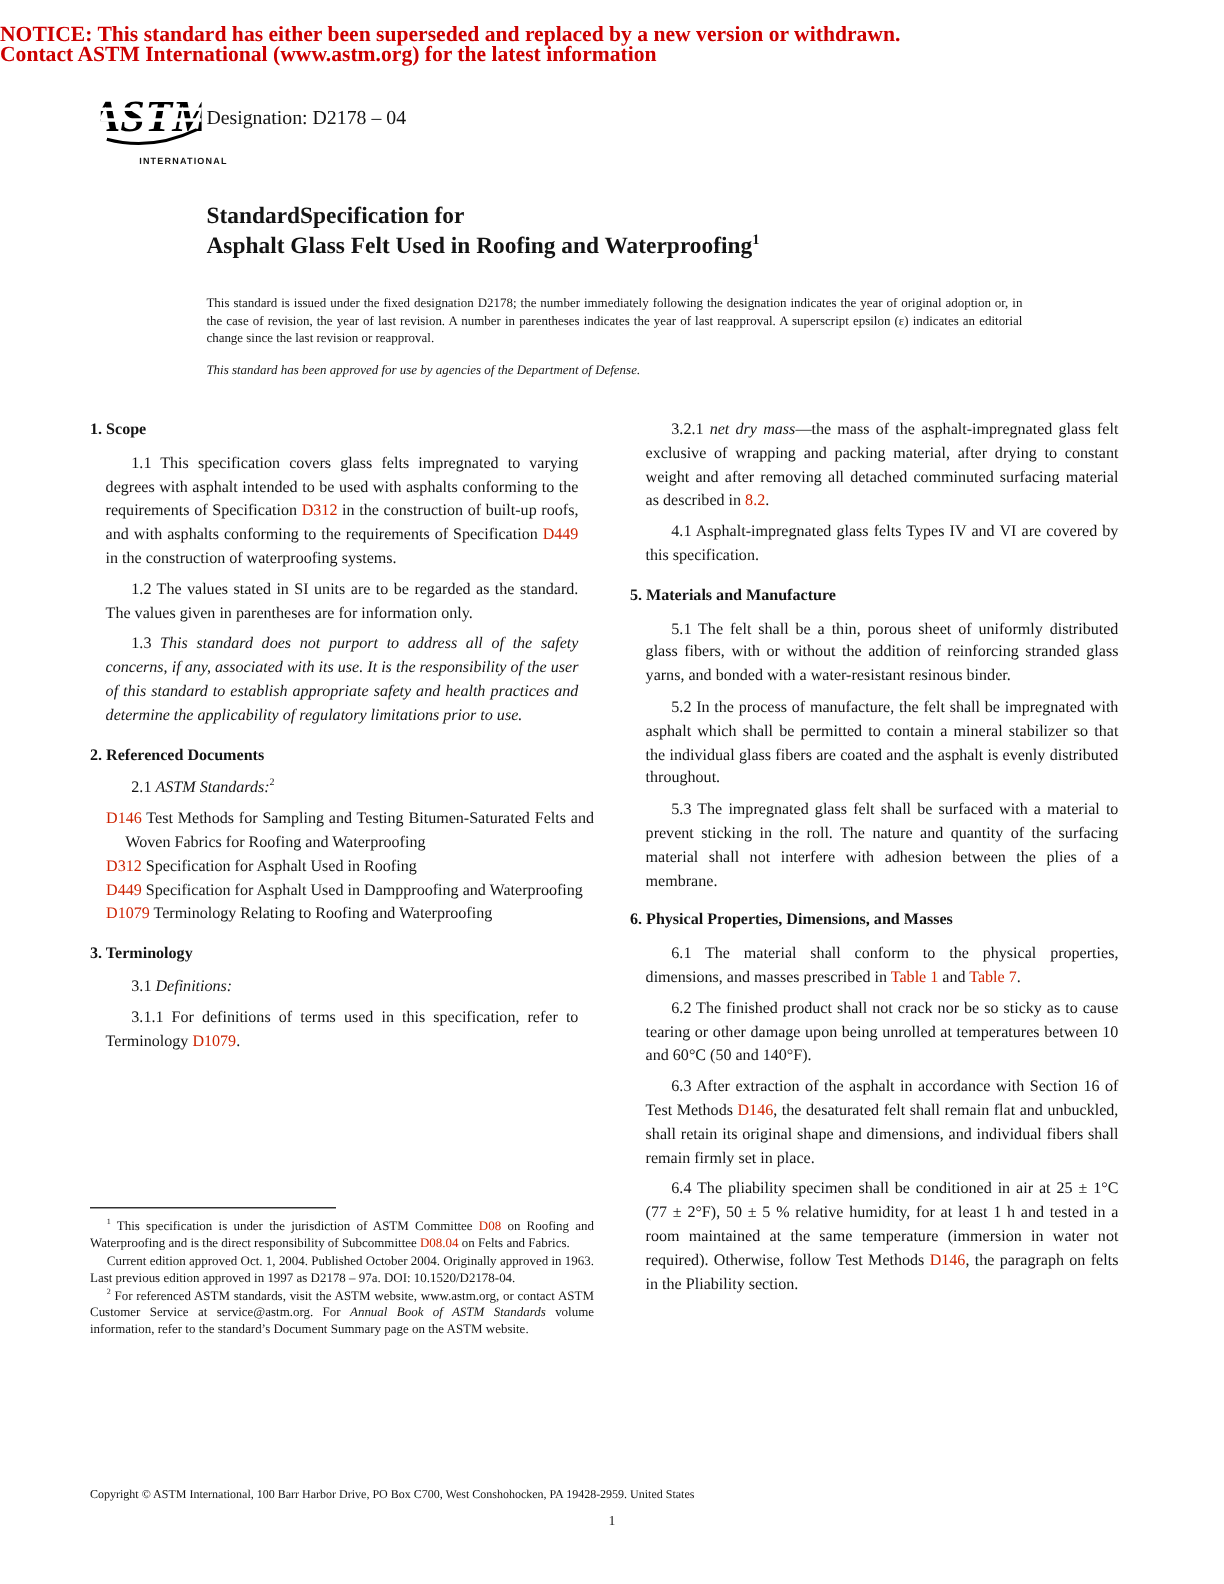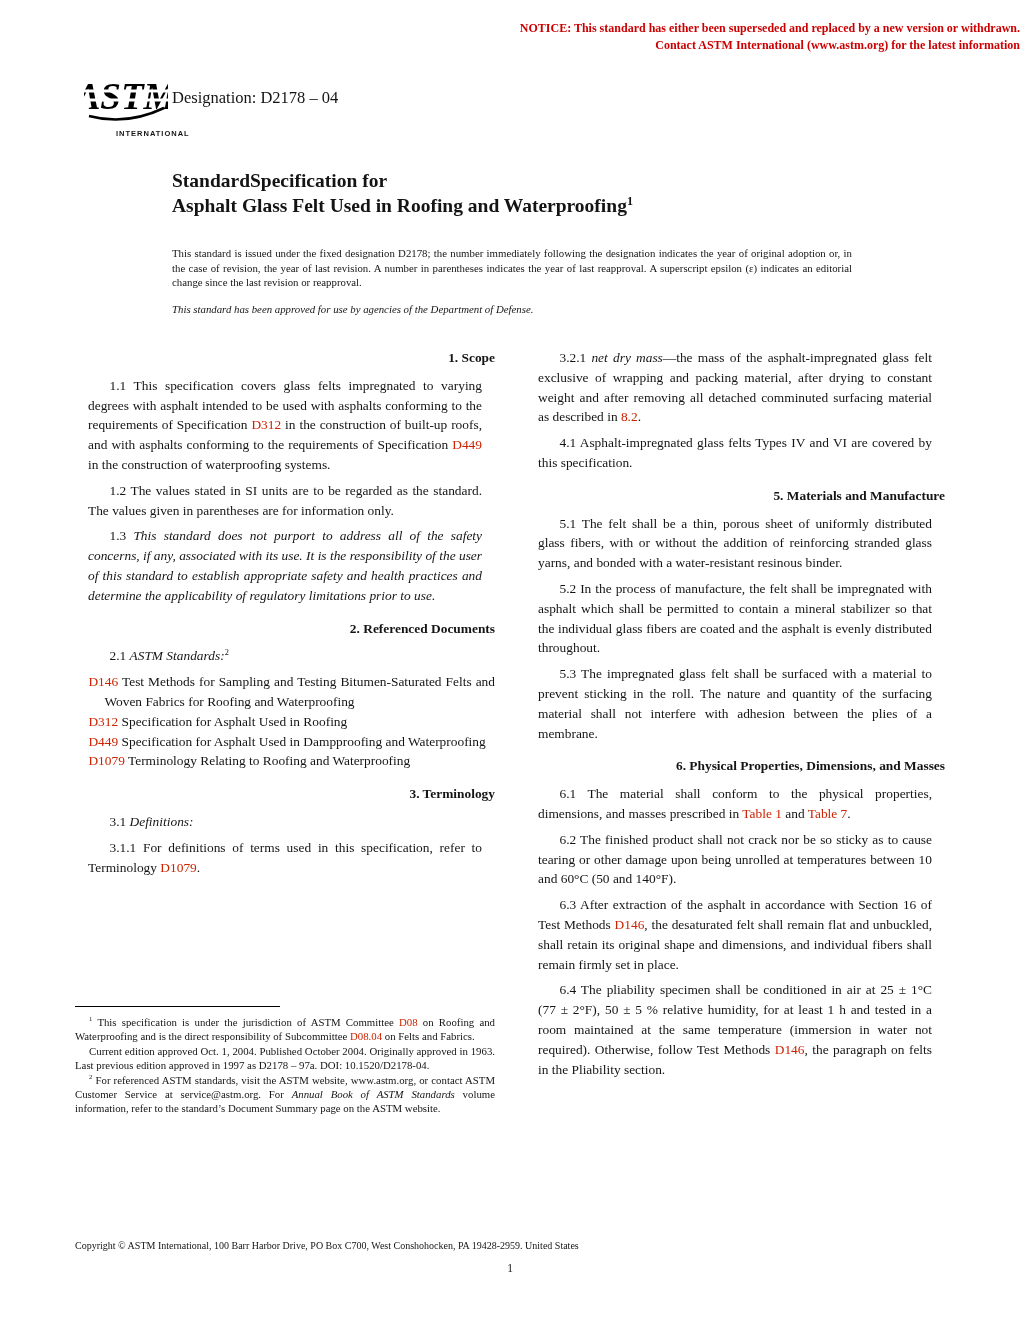--- a/index.html
+++ b/index.html
@@ -13,24 +13,24 @@
     color: #141414;
     overflow: hidden;
     margin: 0 auto;
   }
 
   
   .notice {
     position: absolute;
     top: 20px; left: 0;
     width: 100%;
-    text-align: right;
+    text-align: left;
     color: var(--notice_red);
     font-weight: bold;
-    font-size: 12px;
+    font-size: 18px;
     line-height: 16.5px;
   }
 
   
   .logo-block {
     position: absolute;
     left: 80px; top: 68px;
     width: 88px;
     text-align: right;
   }
@@ -84,21 +84,21 @@
     line-height: 19.8px;
     text-align: justify;
   }
   .col-left  { left: 75px; }
   .col-right { left: 525px; }
 
   .section-heading {
     font-weight: bold;
     font-size: 13.4px;
     margin: 13px 0 8px;
-    text-align: right;
+    text-align: left;
   }
   .col > .section-heading:first-child { margin-top: 2px; }
   .para { text-indent: 1.6em; margin: 0 13px 6px; }
   .col-right > .para:first-child { margin-top: 2px; }
   .ref-item { padding-left: 2.2em; text-indent: -1.2em; margin: 0; }
   .ref-group { margin-bottom: 4px; }
 
   .link { color: var(--link_red); cursor: pointer; }
   .italic { font-style: italic; }
   .sup { vertical-align: super; font-size: 0.62em; line-height: 0; }

